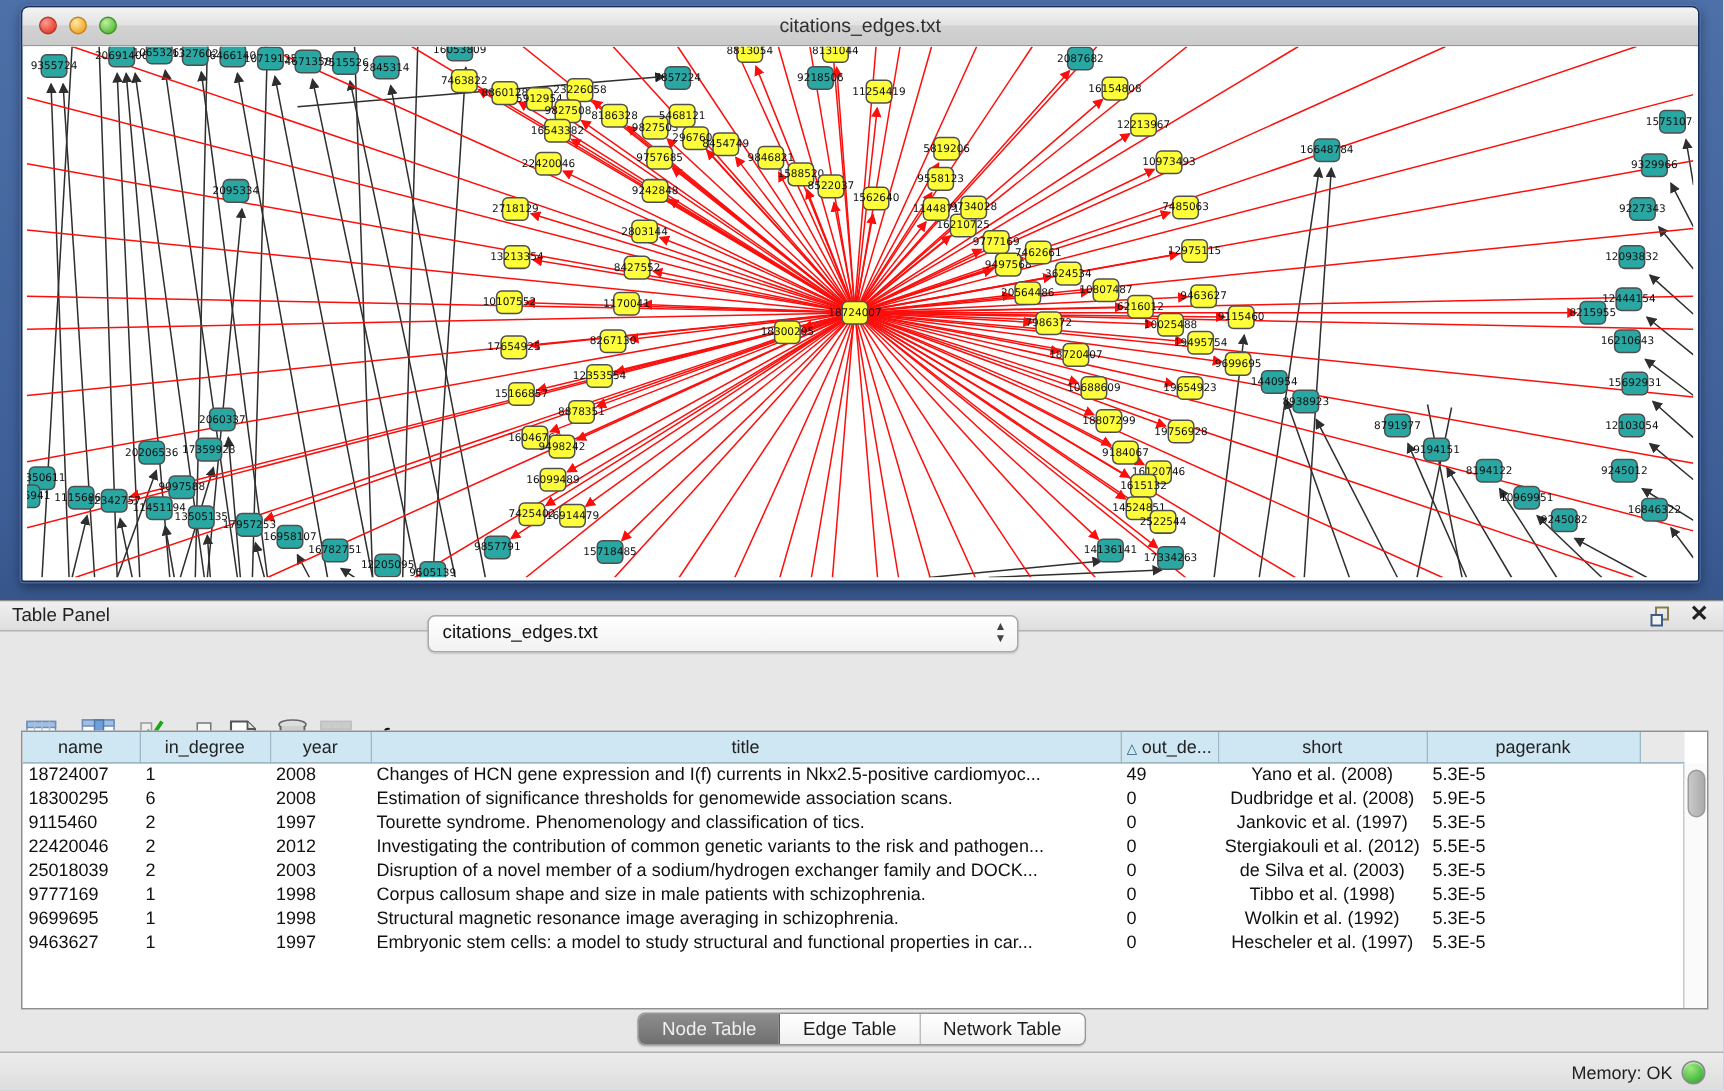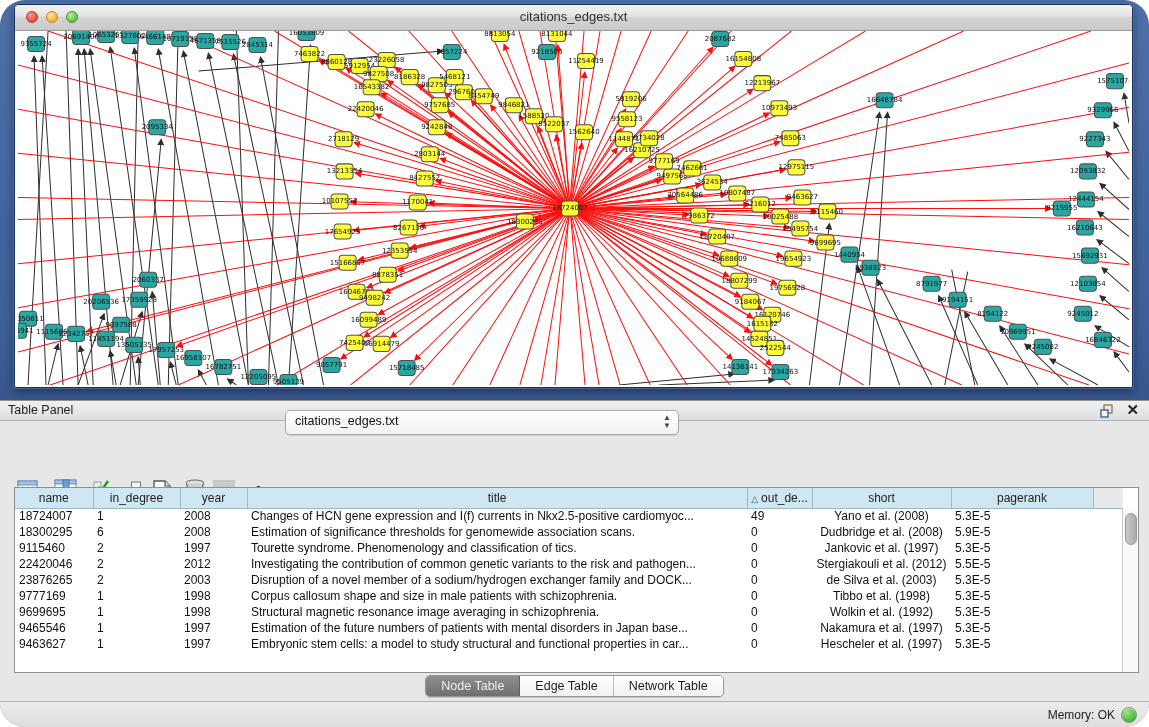--- a/index.html
+++ b/index.html
@@ -1,18 +1,18 @@
 <!DOCTYPE html>
 <html><head>
 <meta charset="utf-8">
 <style>
   html,body{margin:0;padding:0;}
   body{font-family:"Liberation Sans", sans-serif; -webkit-font-smoothing:antialiased;}
   .screen{position:relative;width:1149px;height:727px;overflow:hidden;
-    background:linear-gradient(180deg,#4d70a8 0%,#3d5e97 45%,#27436f 80%,#1d3766 100%);border-radius:25px;}
+    background:linear-gradient(180deg,#4d70a8 0%,#3d5e97 45%,#27436f 80%,#1d3766 100%);}
 
   
   .graph-window{position:absolute;left:14px;top:4px;width:1117px;height:382px;
     background:#fff;border:1px solid #15305c;border-radius:5px 5px 2px 2px;
     box-shadow:0 0 0 1px rgba(90,120,170,.65), 0 3px 8px rgba(0,0,20,.45);}
   .win-titlebar{position:relative;height:25px;border-radius:4px 4px 0 0;
     background:linear-gradient(180deg,#f4f4f4 0%,#e3e3e3 45%,#d2d2d2 50%,#cbcbcb 100%);
     border-bottom:1px solid #9a9a9a;}
   .traffic{position:absolute;top:6px;left:11px;display:flex;gap:8px;}
   .light{width:12px;height:12px;border-radius:50%;box-sizing:border-box;}
@@ -886,21 +886,21 @@
               <td>22420046</td>
               <td>2</td>
               <td>2012</td>
               <td>Investigating the contribution of common genetic variants to the risk and pathogen...</td>
               <td>0</td>
               <td class="c-short">Stergiakouli et al. (2012)</td>
               <td>5.5E-5</td>
               <td></td>
             </tr>
             <tr>
-              <td>23876265</td>
+              <td>25018039</td>
               <td>2</td>
               <td>2003</td>
               <td>Disruption of a novel member of a sodium/hydrogen exchanger family and DOCK...</td>
               <td>0</td>
               <td class="c-short">de Silva et al. (2003)</td>
               <td>5.3E-5</td>
               <td></td>
             </tr>
             <tr>
               <td>9777169</td>
@@ -916,30 +916,20 @@
               <td>9699695</td>
               <td>1</td>
               <td>1998</td>
               <td>Structural magnetic resonance image averaging in schizophrenia.</td>
               <td>0</td>
               <td class="c-short">Wolkin et al. (1992)</td>
               <td>5.3E-5</td>
               <td></td>
             </tr>
             <tr>
-              <td>9465546</td>
-              <td>1</td>
-              <td>1997</td>
-              <td>Estimation of the future numbers of patients with mental disorders in Japan base...</td>
-              <td>0</td>
-              <td class="c-short">Nakamura et al. (1997)</td>
-              <td>5.3E-5</td>
-              <td></td>
-            </tr>
-            <tr>
               <td>9463627</td>
               <td>1</td>
               <td>1997</td>
               <td>Embryonic stem cells: a model to study structural and functional properties in car...</td>
               <td>0</td>
               <td class="c-short">Hescheler et al. (1997)</td>
               <td>5.3E-5</td>
               <td></td>
             </tr>
           </tbody>

